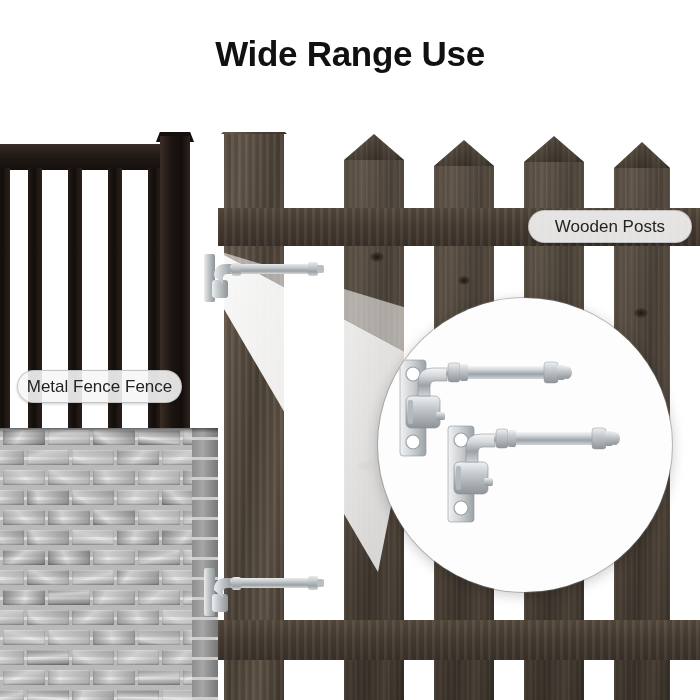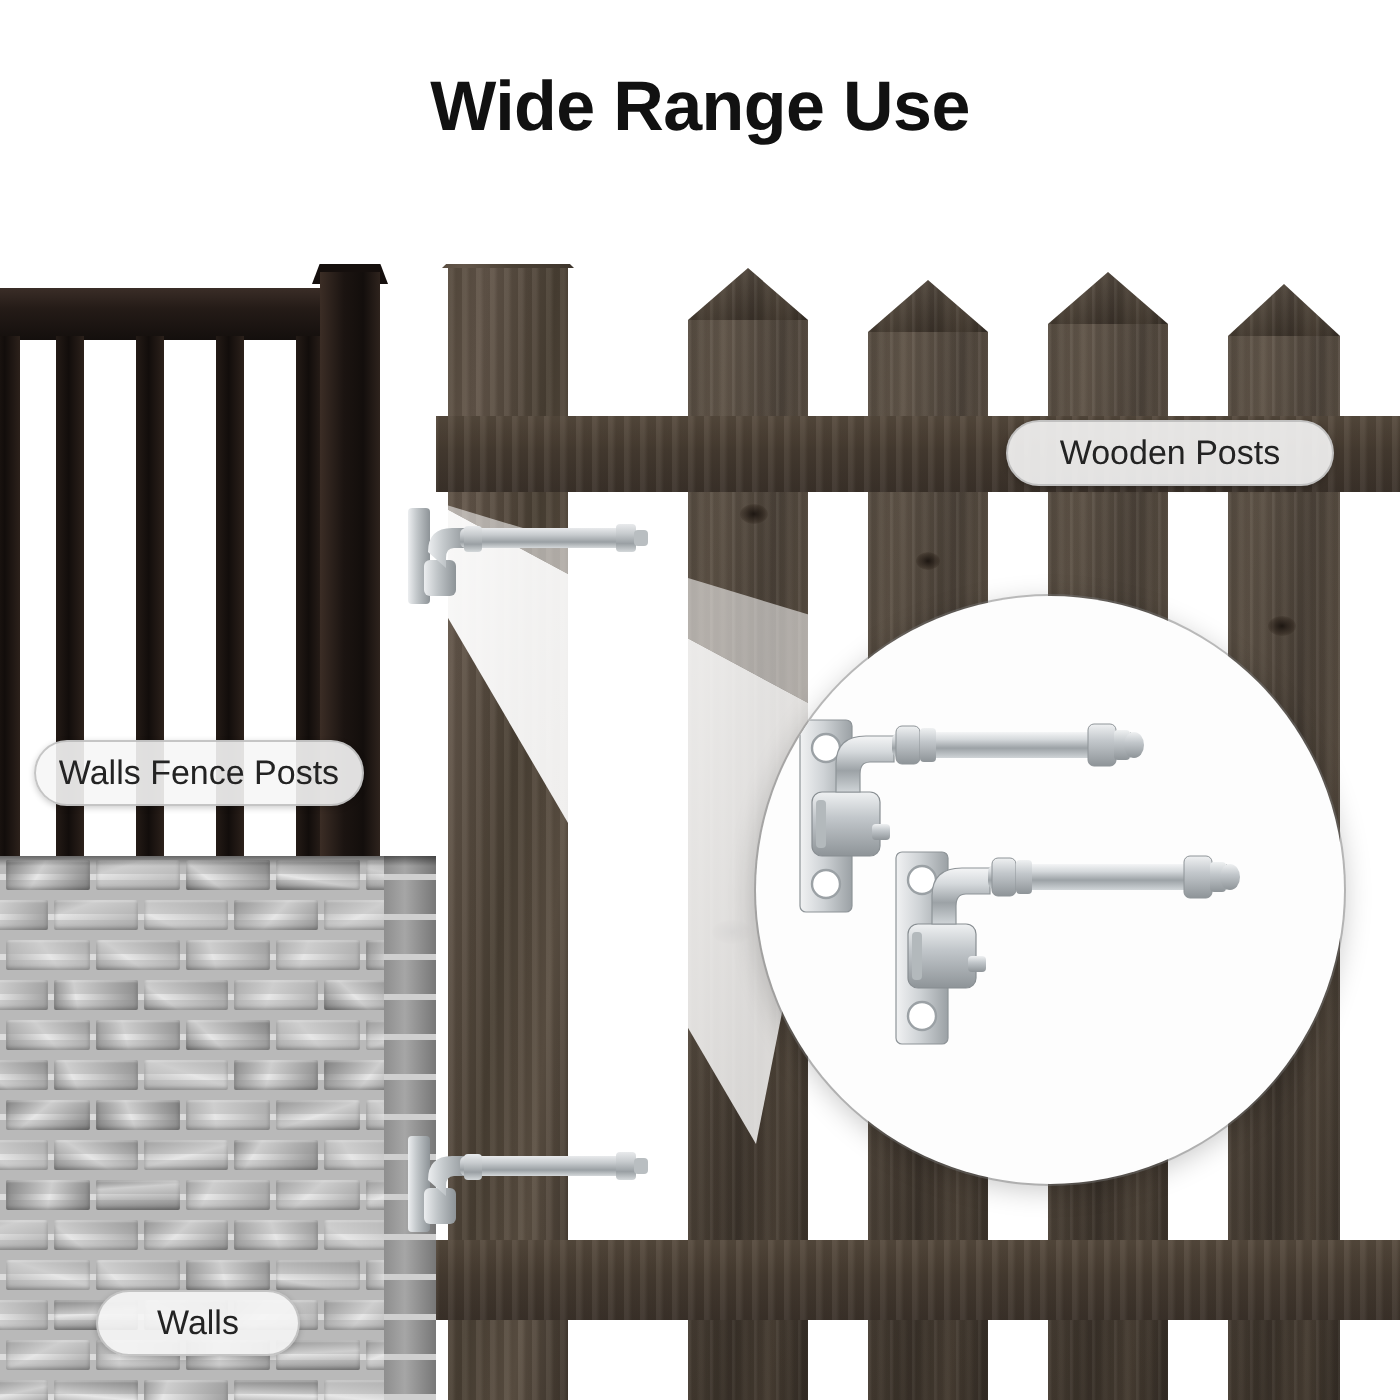--- a/index.html
+++ b/index.html
@@ -262,21 +262,21 @@
     background: rgba(246,246,246,0.90);
     border: 1px solid rgba(180,180,180,0.75);
     border-radius: 999px;
     color: #232323;
     font-size: 17px;
     font-family: "Liberation Sans", sans-serif;
     white-space: nowrap;
     box-shadow: 0 1px 3px rgba(0,0,0,0.20);
     z-index: 50;
   }
-  #pill-wooden { left: 503px; top: 210px; width: 162px; height: 31px; }
+  #pill-wooden { left: 528px; top: 210px; width: 162px; height: 31px; }
   #pill-metal  { left: 17px;  top: 370px; width: 163px; height: 31px; }
   #pill-walls  { left: 48px;  top: 645px; width: 100px; height: 31px; }
 </style>
 </head>
 <body>
 
 <div id="stage">
 
   <div class="header">
     <div class="title">Wide Range Use</div>
@@ -514,19 +514,16 @@
       </svg>
 
     </div>
 
   </div>
 
   <div class="pill" id="pill-wooden">
     <span>Wooden Posts</span>
   </div>
   <div class="pill" id="pill-metal">
-    <span>Walls Fence Posts</span>
+    <span>Metal Fence Fence</span>
   </div>
-  <div class="pill" id="pill-walls">
-    <span>Walls</span>
-  </div>
 
 </div>
 
 </body></html>

